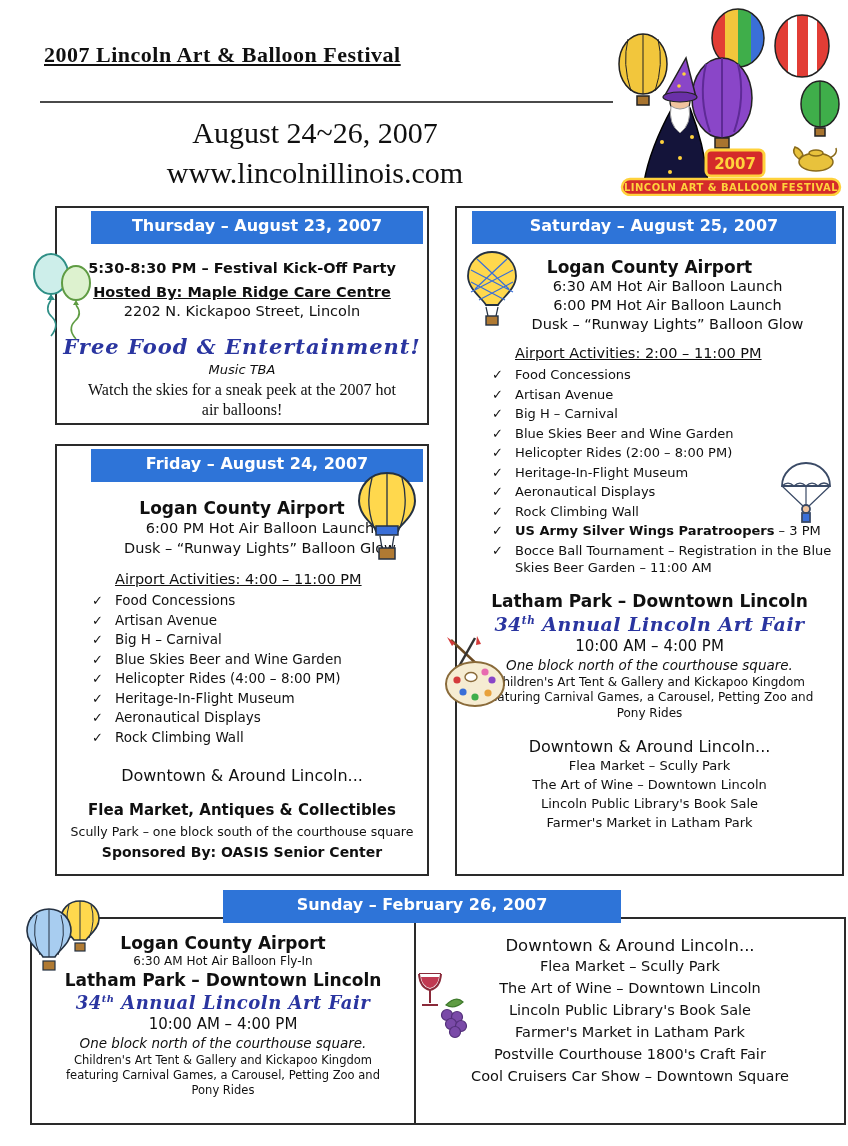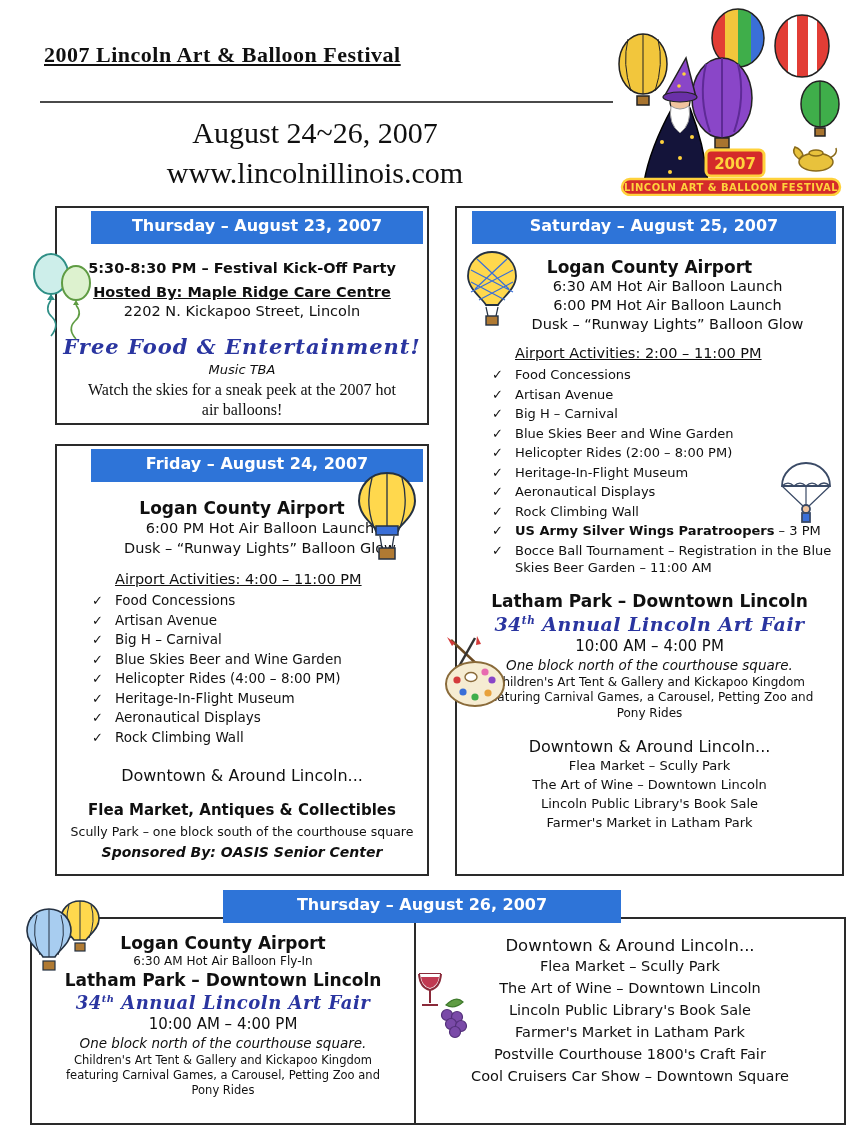--- a/index.html
+++ b/index.html
@@ -34,21 +34,21 @@
   .venue { font-size:17px; font-weight:bold; text-align:center; }
   .sched { font-size:14.5px; text-align:center; line-height:20px;padding-left:36px; }
   .act-title { font-size:14.5px; text-decoration:underline; margin:13px 0 0 58px; }
   .checklist { margin:5px 0 0 35px; }
   .crow { display:flex; align-items:flex-start; margin:2px 0; font-size:13.5px; line-height:17.5px; }
   .chk { width:23px; flex:none; font-size:13px; }
   .ctext { flex:1; padding-right:8px; }
   .downtown { font-size:16px; text-align:center; margin-top:20px; }
   .flea-title { font-weight:bold; font-size:15px; text-align:center; margin-top:16px; }
   .flea-loc { font-size:12.5px; text-align:center; margin-top:5px; }
-  .sponsor { font-weight:bold; font-size:14px; text-align:center; margin-top:5px;font-style:italic; }
+  .sponsor { font-weight:bold; font-size:14px; text-align:center; margin-top:5px; }
   .latham { font-weight:bold; font-size:17px; text-align:center; margin-top:14px; }
   .artfair { font-family:"DejaVu Serif",serif; font-style:italic; font-weight:bold;
              color:#2a35a0; font-size:19px; text-align:center; margin-top:2px; letter-spacing:.5px; }
   .artfair sup { font-size:.55em; }
   .af-time { font-size:15px; text-align:center; margin-top:2px; }
   .af-note { font-style:italic; font-size:13.5px; text-align:center; margin-top:2px; }
   .af-desc { font-size:12px; text-align:center; width:332px; margin:2px auto 0; line-height:15.5px; }
   .dt-item { font-size:13px; text-align:center; line-height:19px; }
 
   
@@ -345,21 +345,21 @@
     <div class="af-note">One block north of the courthouse square.</div>
     <div class="af-desc">Children's Art Tent &amp; Gallery and Kickapoo Kingdom featuring Carnival Games, a Carousel, Petting Zoo and Pony Rides</div>
     <div class="downtown">Downtown &amp; Around Lincoln...</div>
     <div class="dt-item">Flea Market – Scully Park</div>
     <div class="dt-item">The Art of Wine – Downtown Lincoln</div>
     <div class="dt-item">Lincoln Public Library's Book Sale</div>
     <div class="dt-item">Farmer's Market in Latham Park</div>
   </section>
 
   <section class="box" id="sun">
-    <div class="bar">Thursday – August 26, 2007</div>
+    <div class="bar">Sunday – February 26, 2007</div>
     <div class="clip clip-sun-balloons">
       <svg width="82" height="84" viewBox="0 0 82 84">
         <g stroke="#243142" stroke-width="1.6">
           <path d="M58 4 C46 4 39 13 39 22 C39 32 49 38 52 43 L64 43 C67 38 77 32 77 22 C77 13 70 4 58 4 Z" fill="#ffd84d"></path>
           <path d="M58 4 v39 M47 8 q-5 16 2 33 M69 8 q5 16 -2 33" fill="none" stroke-width="1"></path>
           <rect x="53" y="46" width="10" height="8" fill="#b07a33" stroke-width="1.2"></rect>
           <path d="M27 12 C13 12 5 23 5 34 C5 46 17 53 21 60 L33 60 C37 53 49 46 49 34 C49 23 41 12 27 12 Z" fill="#a8cdf0"></path>
           <path d="M27 12 v48 M15 18 q-6 20 3 40 M39 18 q6 20 -3 40" fill="none" stroke-width="1"></path>
           <rect x="21" y="64" width="12" height="9" fill="#b07a33" stroke-width="1.2"></rect>
         </g>

